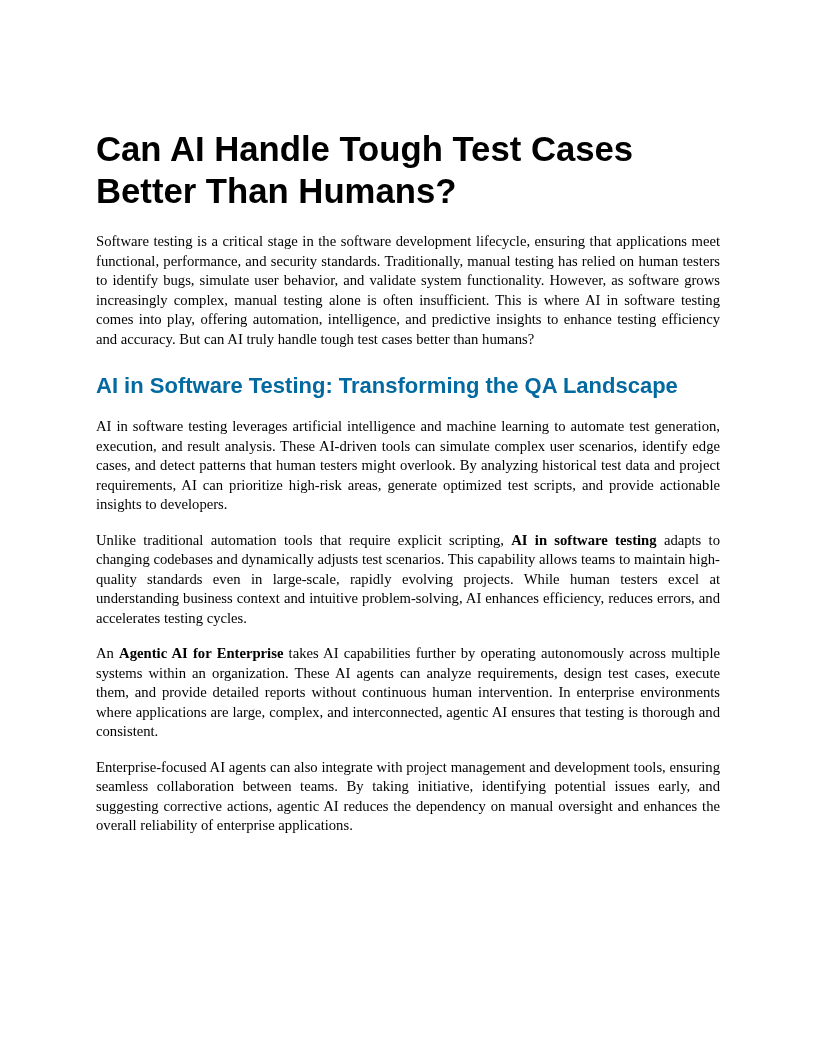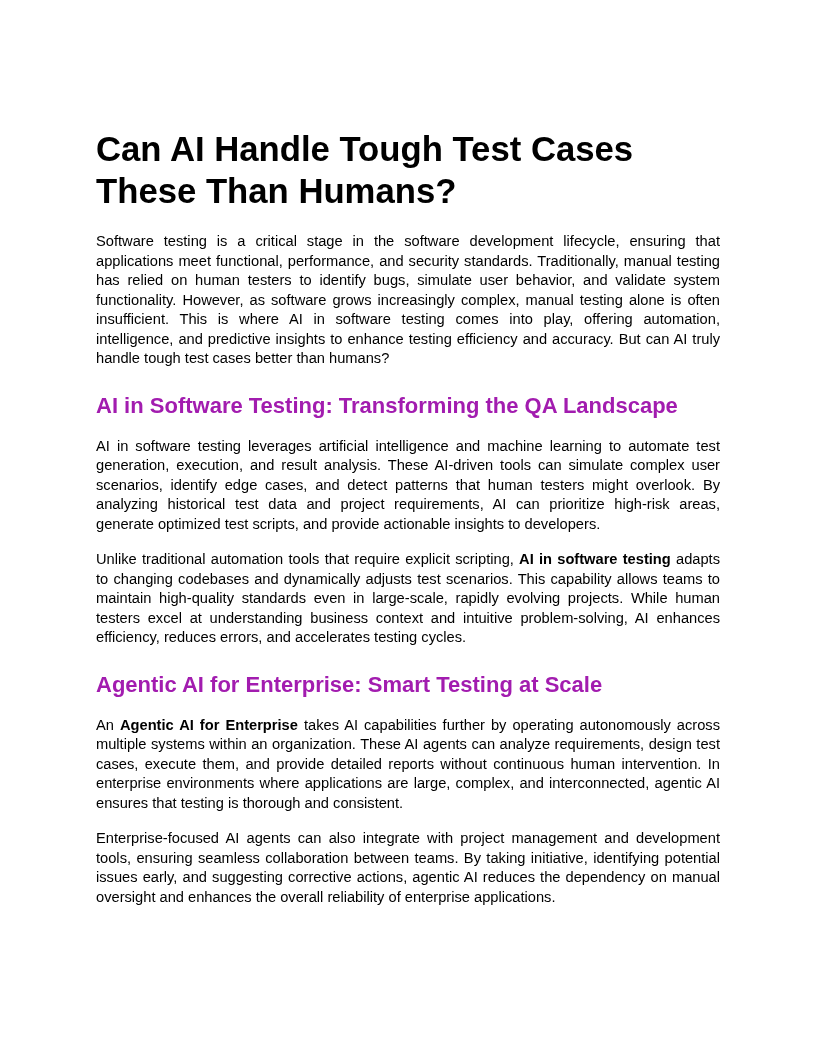--- a/index.html
+++ b/index.html
@@ -22,53 +22,53 @@
     font-weight: 700;
     line-height: 41.6px;
     margin: 33px 0 20px 0;
     color: #000000;
   }
   .doc-heading {
     font-size: 22px;
     font-weight: 700;
     line-height: 28px;
     margin: 23px 0 17px 0;
-    color: #a21caf;
+    color: #0369a1;
   }
   .doc-paragraph {
     font-size: 14.67px;
     line-height: 19.5px;
     margin: 4px 0 16px 0;
     text-align: justify;
     color: #000000;
+    font-family: Liberation Serif, serif;
   }
   .doc-paragraph:last-child {
     margin-bottom: 0;
   }
   .inline-link {
     color: #000000;
     font-weight: 700;
     text-decoration: none;
     cursor: pointer;
   }
 </style>
 </head>
 <body>
 
 <div class="page">
 
-  <h1 class="doc-title">Can AI Handle Tough Test Cases These Than Humans?</h1>
+  <h1 class="doc-title">Can AI Handle Tough Test Cases Better Than Humans?</h1>
 
   <p class="doc-paragraph"><span>Software testing is a critical stage in the software development lifecycle, ensuring that applications meet functional, performance, and security standards. Traditionally, manual testing has relied on human testers to identify bugs, simulate user behavior, and validate system functionality. However, as software grows increasingly complex, manual testing alone is often insufficient. This is where AI in software testing comes into play, offering automation, intelligence, and predictive insights to enhance testing efficiency and accuracy. But can AI truly handle tough test cases better than humans?</span></p>
 
   <h2 class="doc-heading">AI in Software Testing: Transforming the QA Landscape</h2>
 
   <p class="doc-paragraph"><span>AI in software testing leverages artificial intelligence and machine learning to automate test generation, execution, and result analysis. These AI-driven tools can simulate complex user scenarios, identify edge cases, and detect patterns that human testers might overlook. By analyzing historical test data and project requirements, AI can prioritize high-risk areas, generate optimized test scripts, and provide actionable insights to developers.</span></p>
 
   <p class="doc-paragraph"><span>Unlike traditional automation tools that require explicit scripting, </span><span class="inline-link">AI in software testing</span><span> adapts to changing codebases and dynamically adjusts test scenarios. This capability allows teams to maintain high-quality standards even in large-scale, rapidly evolving projects. While human testers excel at understanding business context and intuitive problem-solving, AI enhances efficiency, reduces errors, and accelerates testing cycles.</span></p>
 
-  <h2 class="doc-heading">Agentic AI for Enterprise: Smart Testing at Scale</h2>
 
   <p class="doc-paragraph"><span>An </span><span class="inline-link">Agentic AI for Enterprise</span><span> takes AI capabilities further by operating autonomously across multiple systems within an organization. These AI agents can analyze requirements, design test cases, execute them, and provide detailed reports without continuous human intervention. In enterprise environments where applications are large, complex, and interconnected, agentic AI ensures that testing is thorough and consistent.</span></p>
 
   <p class="doc-paragraph"><span>Enterprise-focused AI agents can also integrate with project management and development tools, ensuring seamless collaboration between teams. By taking initiative, identifying potential issues early, and suggesting corrective actions, agentic AI reduces the dependency on manual oversight and enhances the overall reliability of enterprise applications.</span></p>
 
 </div>
 
 </body></html>

